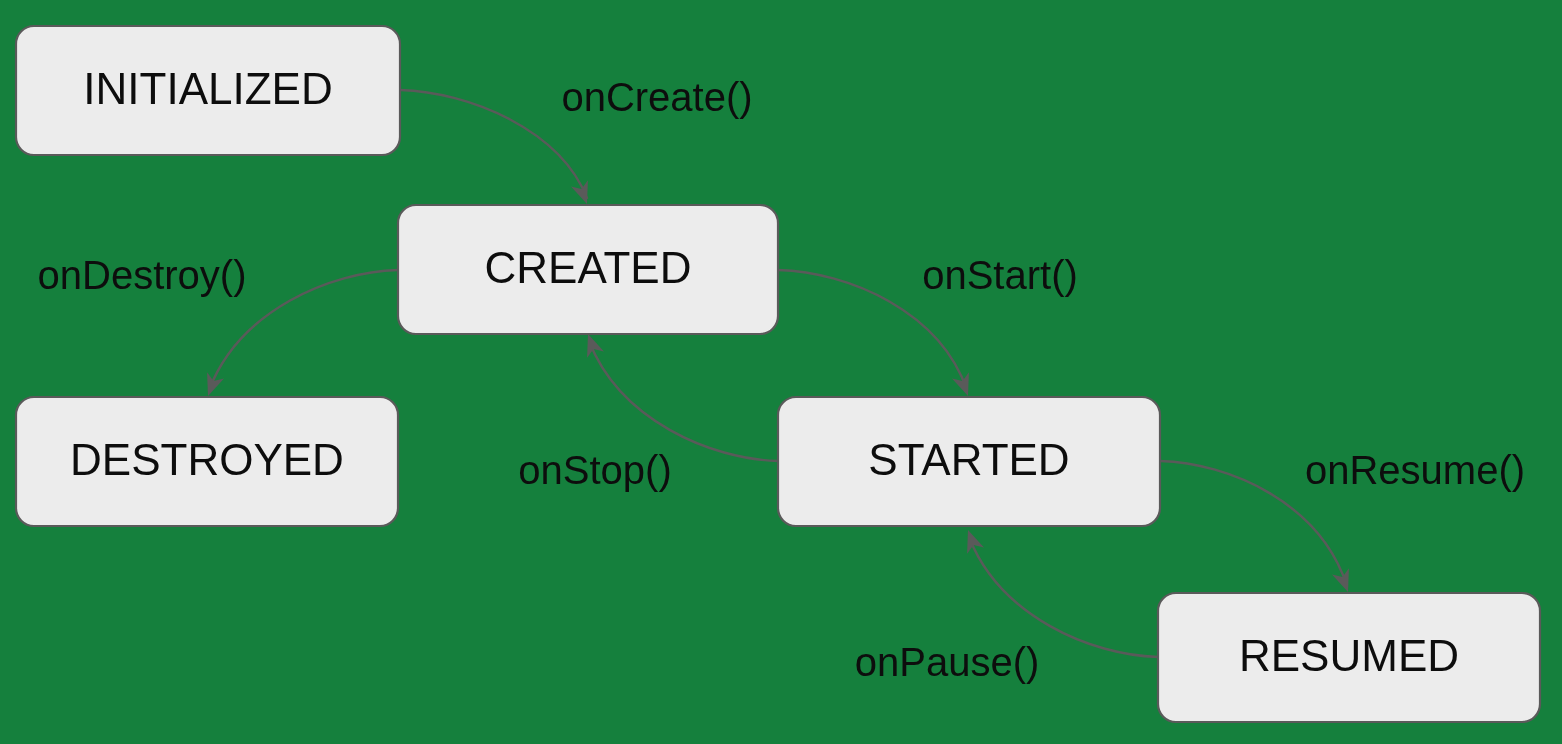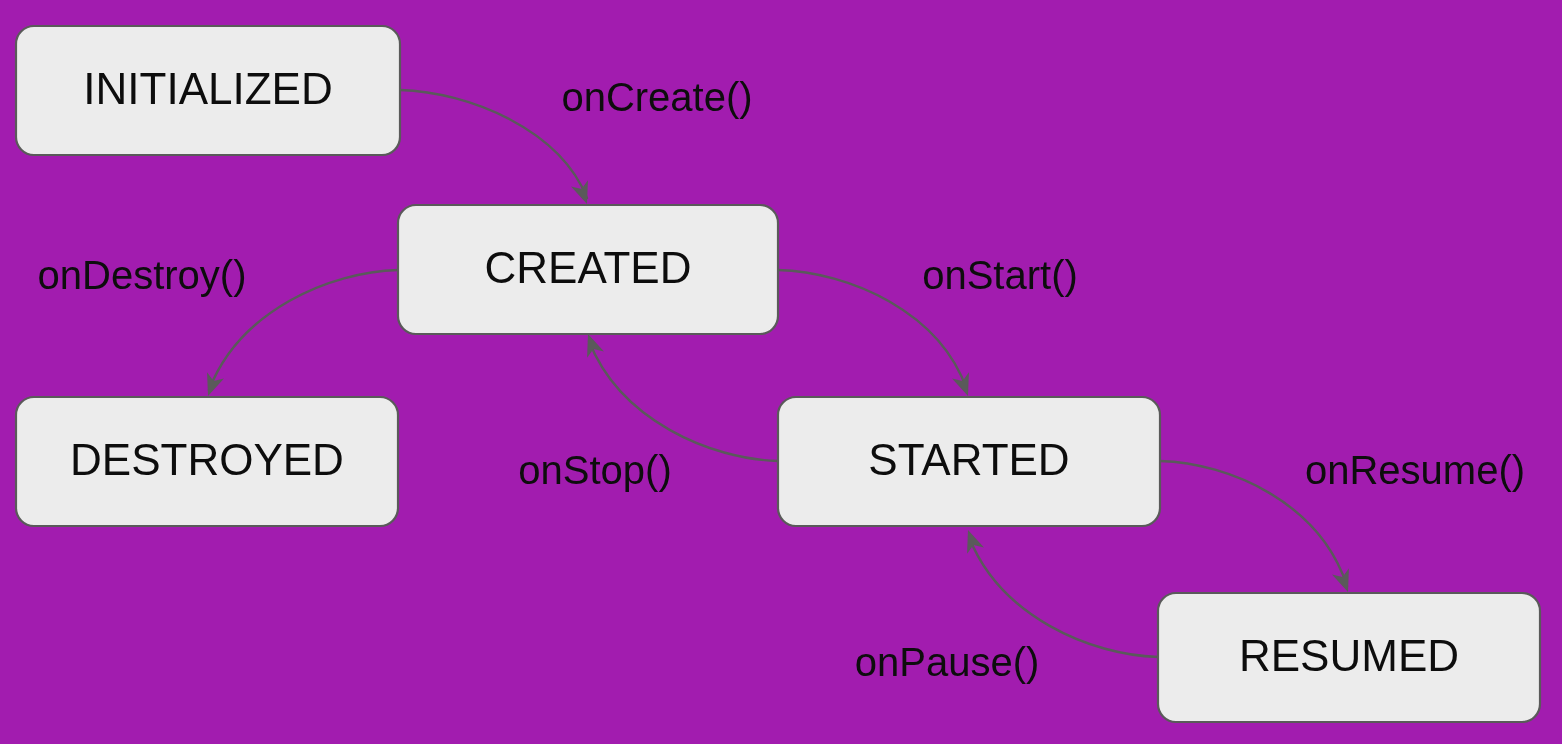--- a/index.html
+++ b/index.html
@@ -7,21 +7,21 @@
     padding: 0;
     background: #ffffff;
   }
   body {
     font-family: "Liberation Sans", sans-serif;
   }
   #diagram-root {
     position: relative;
     width: 1562px;
     height: 744px;
-    background: #a21caf;
+    background: #15803d;
     overflow: hidden;
   }
   #diagram-svg {
     position: absolute;
     left: 0;
     top: 0;
     width: 1562px;
     height: 744px;
   }
   .state-node rect {

